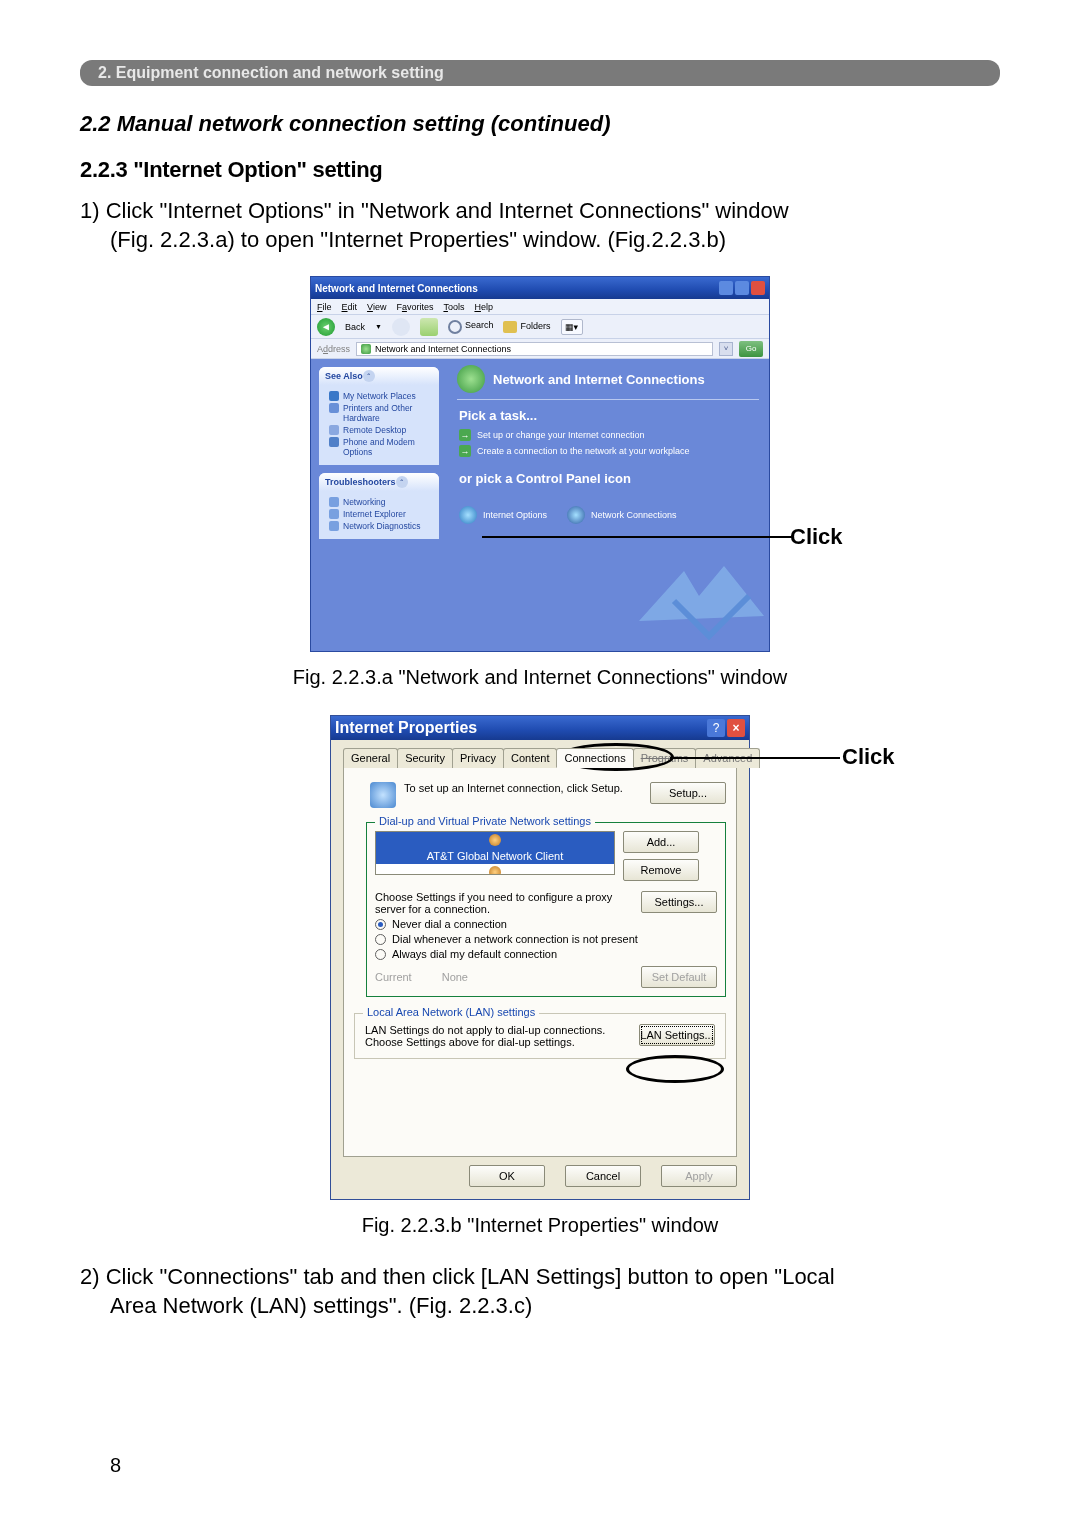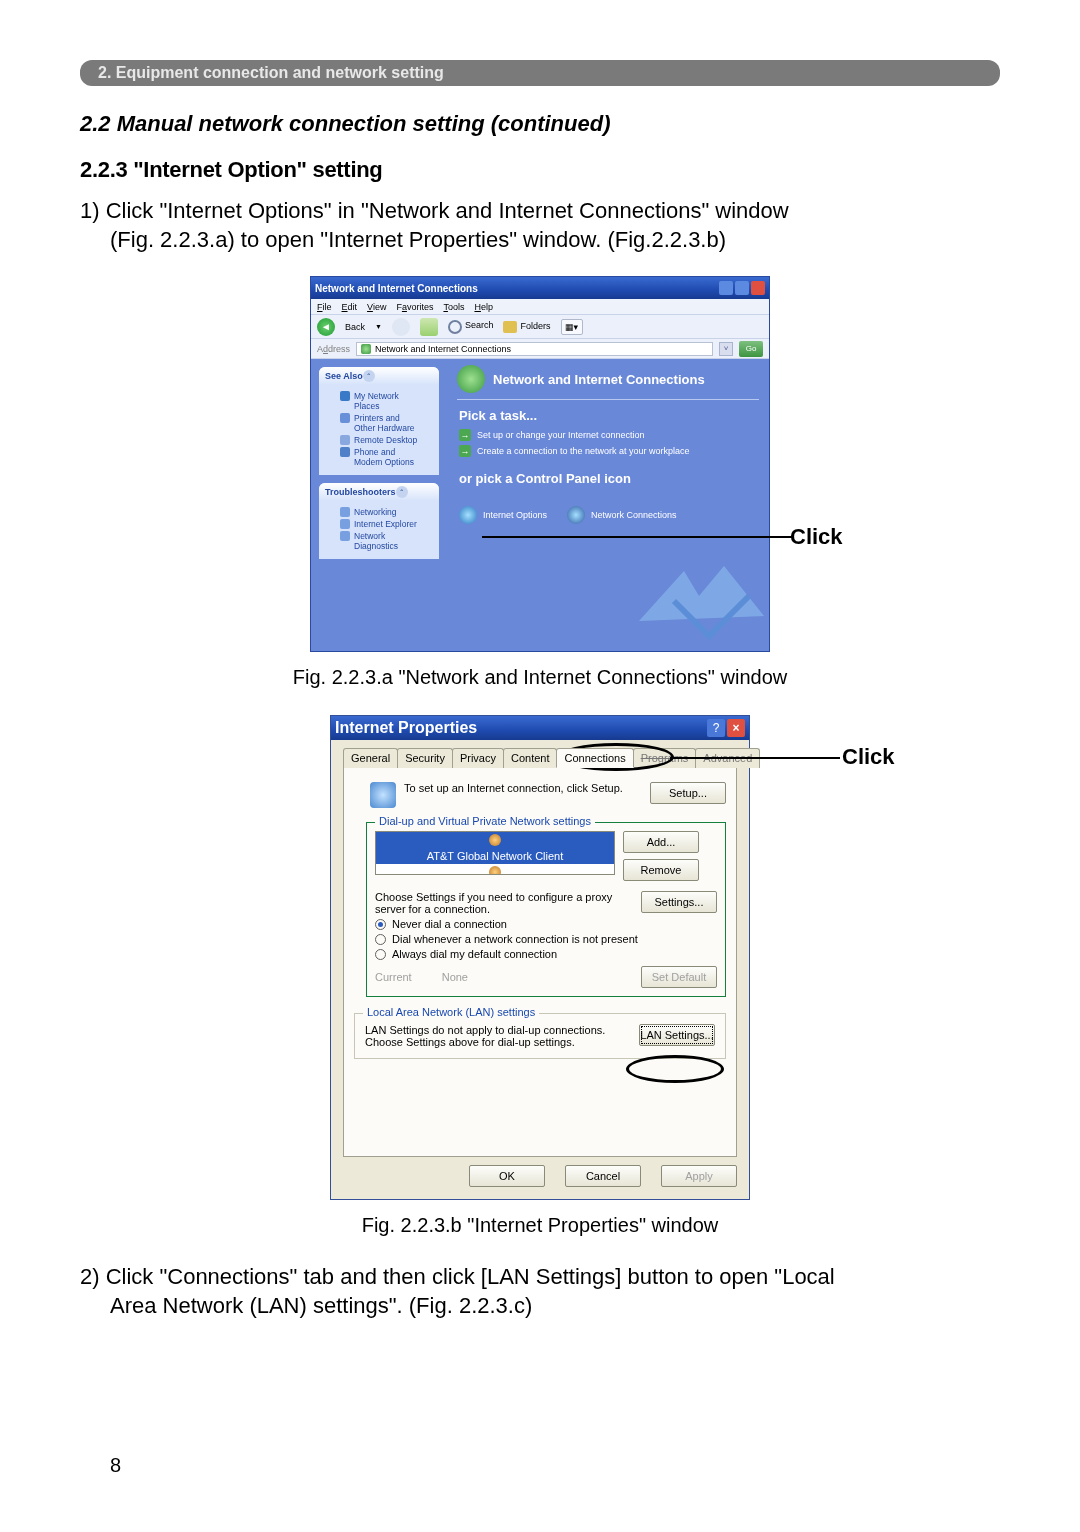--- a/index.html
+++ b/index.html
@@ -123,21 +123,21 @@
   .xp-addressbar .addrdrop { width: 14px; height: 14px; background: #d8deee; border:1px solid #a8b4d0; display:flex; align-items:center; justify-content:center; color:#506090; font-size:8px;}
   .xp-addressbar .gobtn {
     width: 24px; height: 16px; background: linear-gradient(#7ec080, #3d9440); color: #fff; border-radius: 2px; display: flex; align-items: center; justify-content: center; font-size: 8px;
   }
   .xp-body { display: flex; height: calc(100% - 82px); }
   .xp-sidebar { width: 136px; background: #6a88d8; padding: 8px; display:flex; flex-direction:column; gap:8px;}
   .xp-panel { background: #e8effd; border-radius: 6px 6px 0 0; overflow:hidden; }
   .xp-panel-h { background: linear-gradient(#fff,#d6e3fb); color:#2448a0; font-weight:bold; padding:3px 6px; font-size:9px; display:flex; justify-content:flex-start; align-items:center;}
   .xp-panel-h .collapse { width:12px; height:12px; border-radius:50%; background:#c4d4f0; color:#4460a0; display:flex; align-items:center; justify-content:center; font-size:8px;}
   .xp-panel-b { padding: 4px 6px 6px 6px; background:#d6e3fb;}
-  .xp-panel-b .item { display:flex; gap:4px; align-items:flex-start; color:#2448a0; font-size:8.5px; margin:2px 15px; }
+  .xp-panel-b .item { display:flex; gap:4px; align-items:flex-start; color:#2448a0; font-size:8.5px; margin:2px 4px; }
   .xp-panel-b .item .sq { width:10px; height:10px; flex-shrink:0; border-radius:2px;}
   .xp-content { flex: 1; background: #6a88d8; }
   .xp-cat-hdr {
     display:flex; align-items:center; gap:8px; padding: 6px 10px; color:#fff;
   }
   .xp-cat-hdr .ic { width:28px; height:28px; background: radial-gradient(#9de090,#3a9840); border-radius:50%; position:relative;}
   .xp-cat-hdr .ttl { font-weight:bold; font-size:13px; }
   .xp-sep { height:1px; background:#b8c8f0; margin:0 10px;}
   .xp-tasks { padding:8px 12px; color:#fff; }
   .xp-tasks .tasktitle { font-weight:bold; font-size:13px; color:#fff; margin-bottom:6px;}

